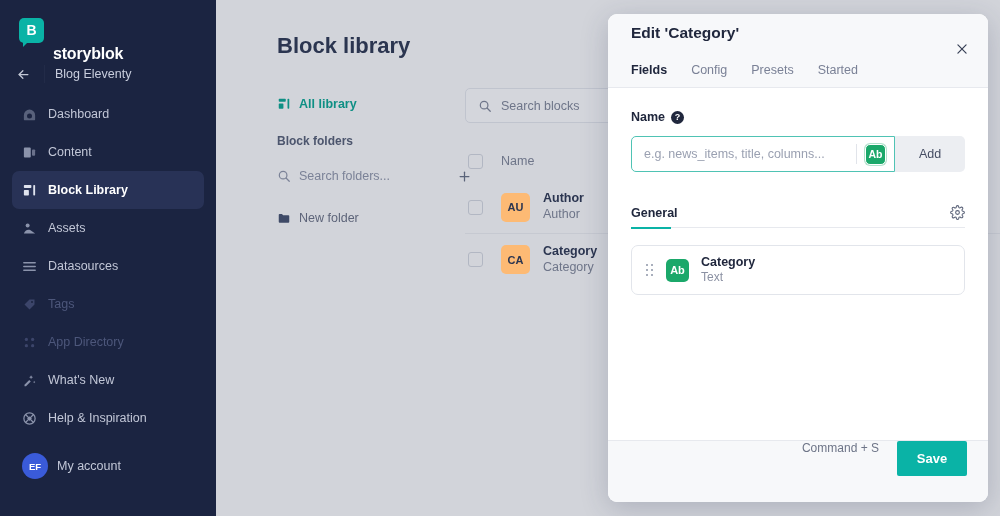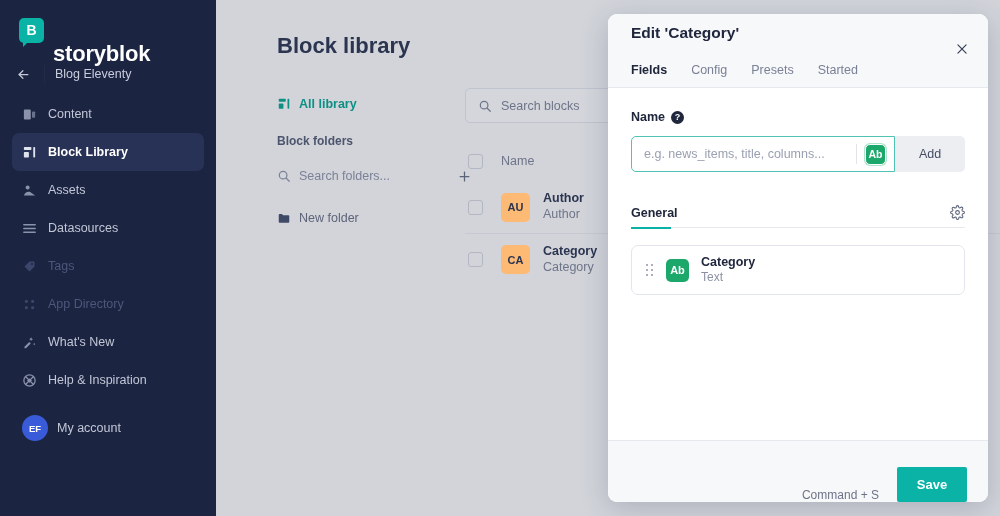--- a/index.html
+++ b/index.html
@@ -30,21 +30,21 @@
   .brand-logo span {
     color: #fff; font-weight: bold; font-size: 14px; line-height: 1;
   }
   .brand-logo:after {
     content: ""; position: absolute; left: 4px; bottom: -4px;
     width: 0; height: 0;
     border-left: 5px solid #0ab3a6;
     border-bottom: 5px solid transparent;
   }
   .brand-name {
-    color: #fff; font-size: 22px; font-weight: bold; letter-spacing: -0.2px; margin-top: 48px;
+    color: #fff; font-size: 16px; font-weight: bold; letter-spacing: -0.2px; margin-top: 48px;
   }
 
   .backrow {
     display: flex; align-items: center; height: 30px;
     margin: 13px 12px 0 12px; padding-left: 4px;
   }
   .backrow .arrow {
     width: 22px; text-align: center; color: #c3c8d6; font-size: 15px;
     line-height: 1;
   }
@@ -248,21 +248,21 @@
     color: #fff; font-size: 11px; font-weight: bold;
     display: flex; align-items: center; justify-content: center;
     margin-right: 12px;
   }
   .field-texts { line-height: 1.3; }
   .field-n1 { font-size: 12.5px; font-weight: bold; color: #20273d; }
   .field-n2 { font-size: 12px; color: #8b91a3; }
 
   .modal-foot {
     height: 62px; background: #f7f8fa; border-top: 1px solid #e7e9ee;
-    display: flex; align-items: flex-end; justify-content: flex-end;
+    display: flex; align-items: flex-start; justify-content: flex-end;
     padding-right: 21px; gap: 18px;
   }
   .shortcut { font-size: 12px; color: #6d7487; }
   .save-btn {
     background: #0ab3a6; color: #fff; font-size: 13px; font-weight: bold;
     border: none; border-radius: 2px;
     width: 70px; height: 35px;
     font-family: "Liberation Sans", sans-serif;
   }
 
@@ -289,20 +289,29 @@
             <polyline points="11 18 5 12 11 6"></polyline>
           </svg>
       </div>
       <div class="divider"></div>
       <div class="btxt">Blog Eleventy</div>
     </div>
 
     <nav class="navlist">
 
 
+      <div class="navitem">
+        <span class="ico">
+          <svg width="15" height="15" viewBox="0 0 24 24" fill="currentColor">
+              <path d="M3 20v-7a9 9 0 0 1 18 0v7a1 1 0 0 1-1 1H4a1 1 0 0 1-1-1z" opacity=".55"></path>
+              <circle cx="12" cy="14.5" r="4" fill="#1b2441"></circle>
+            </svg>
+        </span>
+        <span class="lbl">Dashboard</span>
+      </div>
 
       <div class="navitem">
         <span class="ico">
           <svg width="15" height="15" viewBox="0 0 24 24" fill="currentColor">
               <rect x="3" y="4" width="11" height="16" rx="1.5"></rect>
               <rect x="16" y="7" width="5" height="10" rx="1.5" opacity=".7"></rect>
             </svg>
         </span>
         <span class="lbl">Content</span>
       </div>

